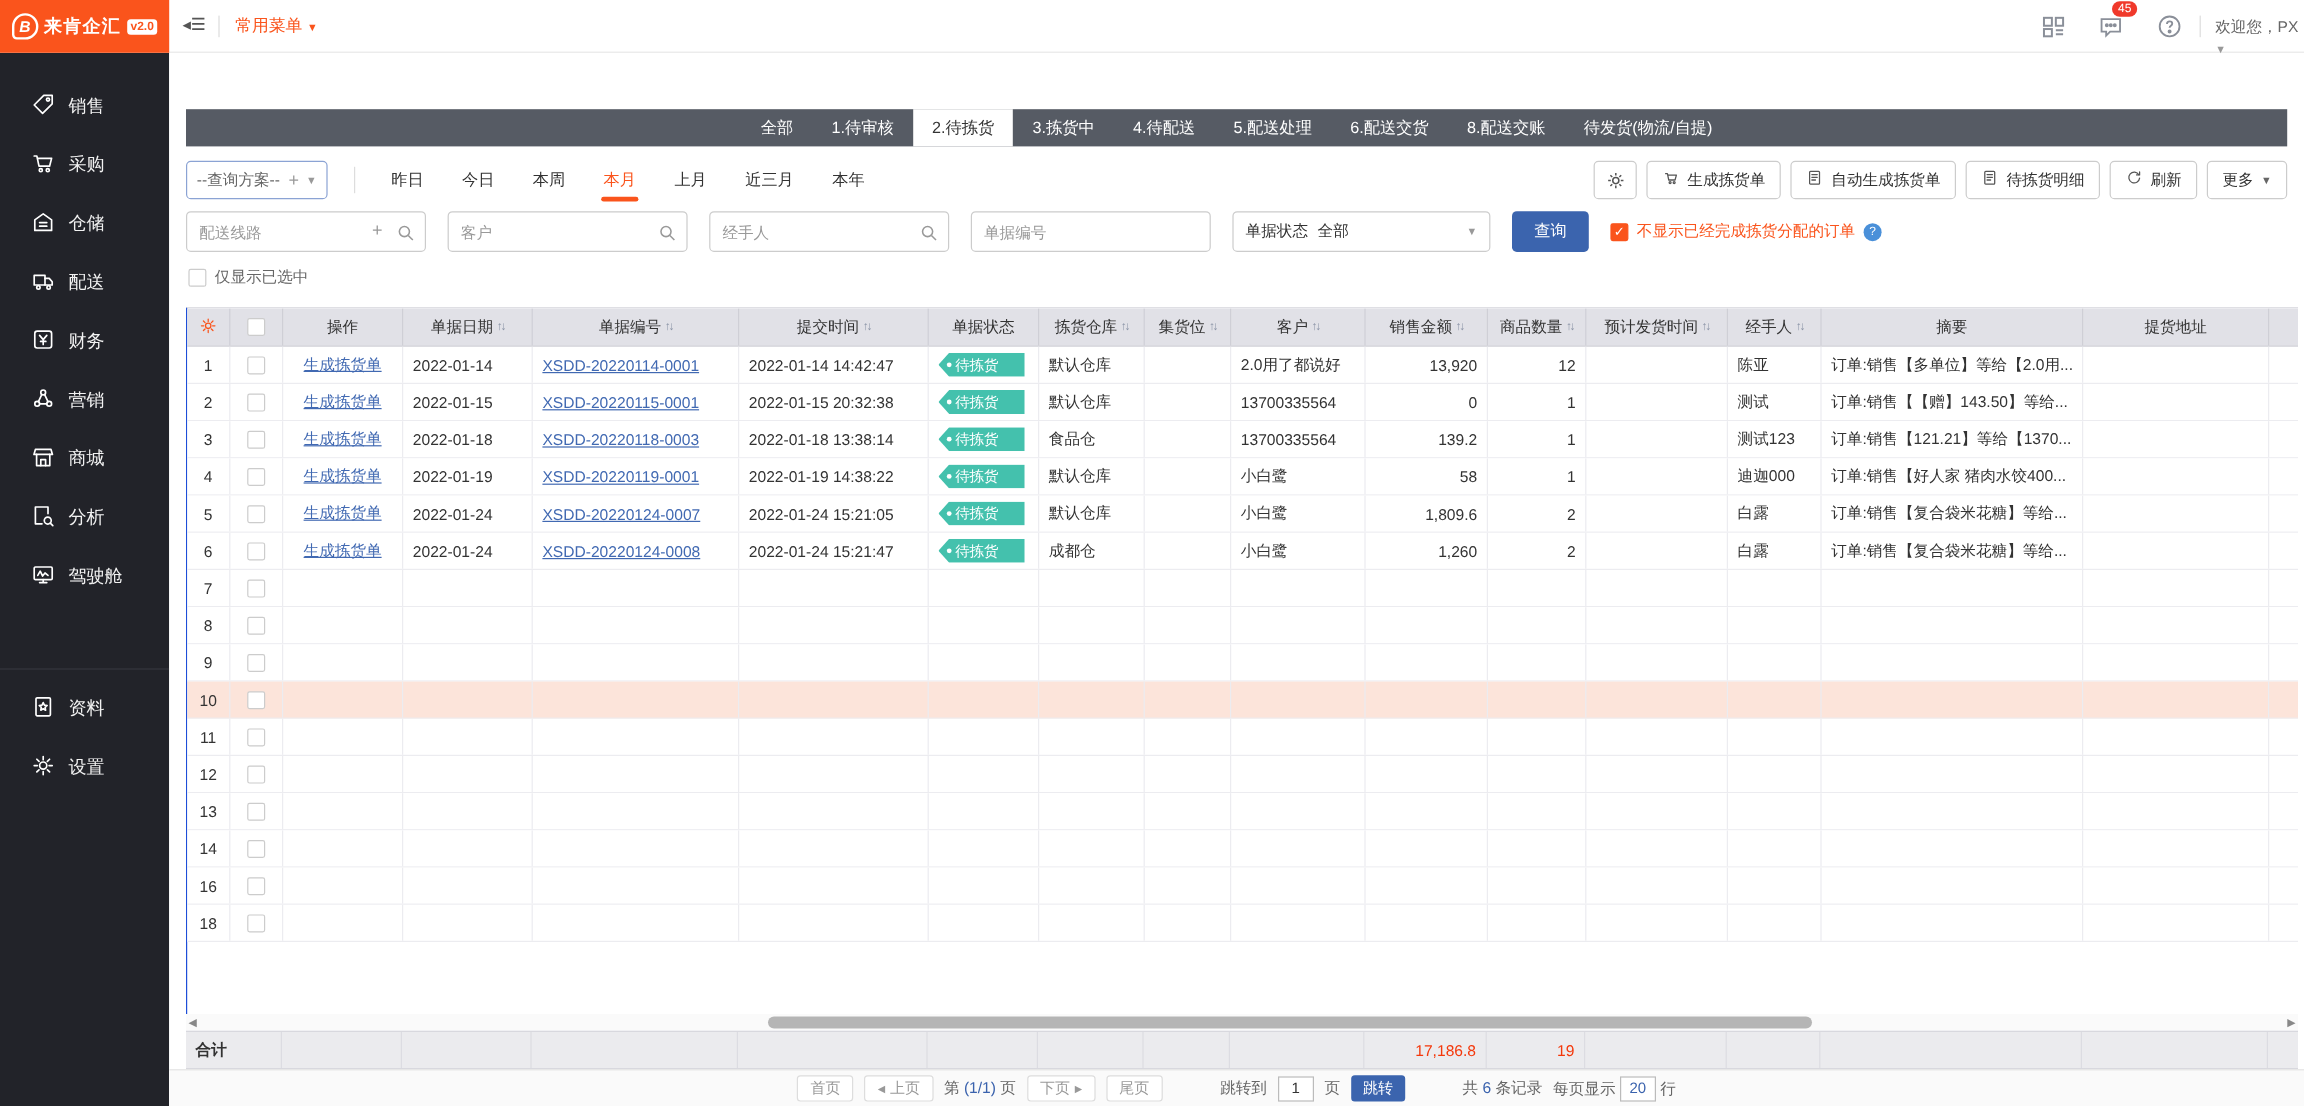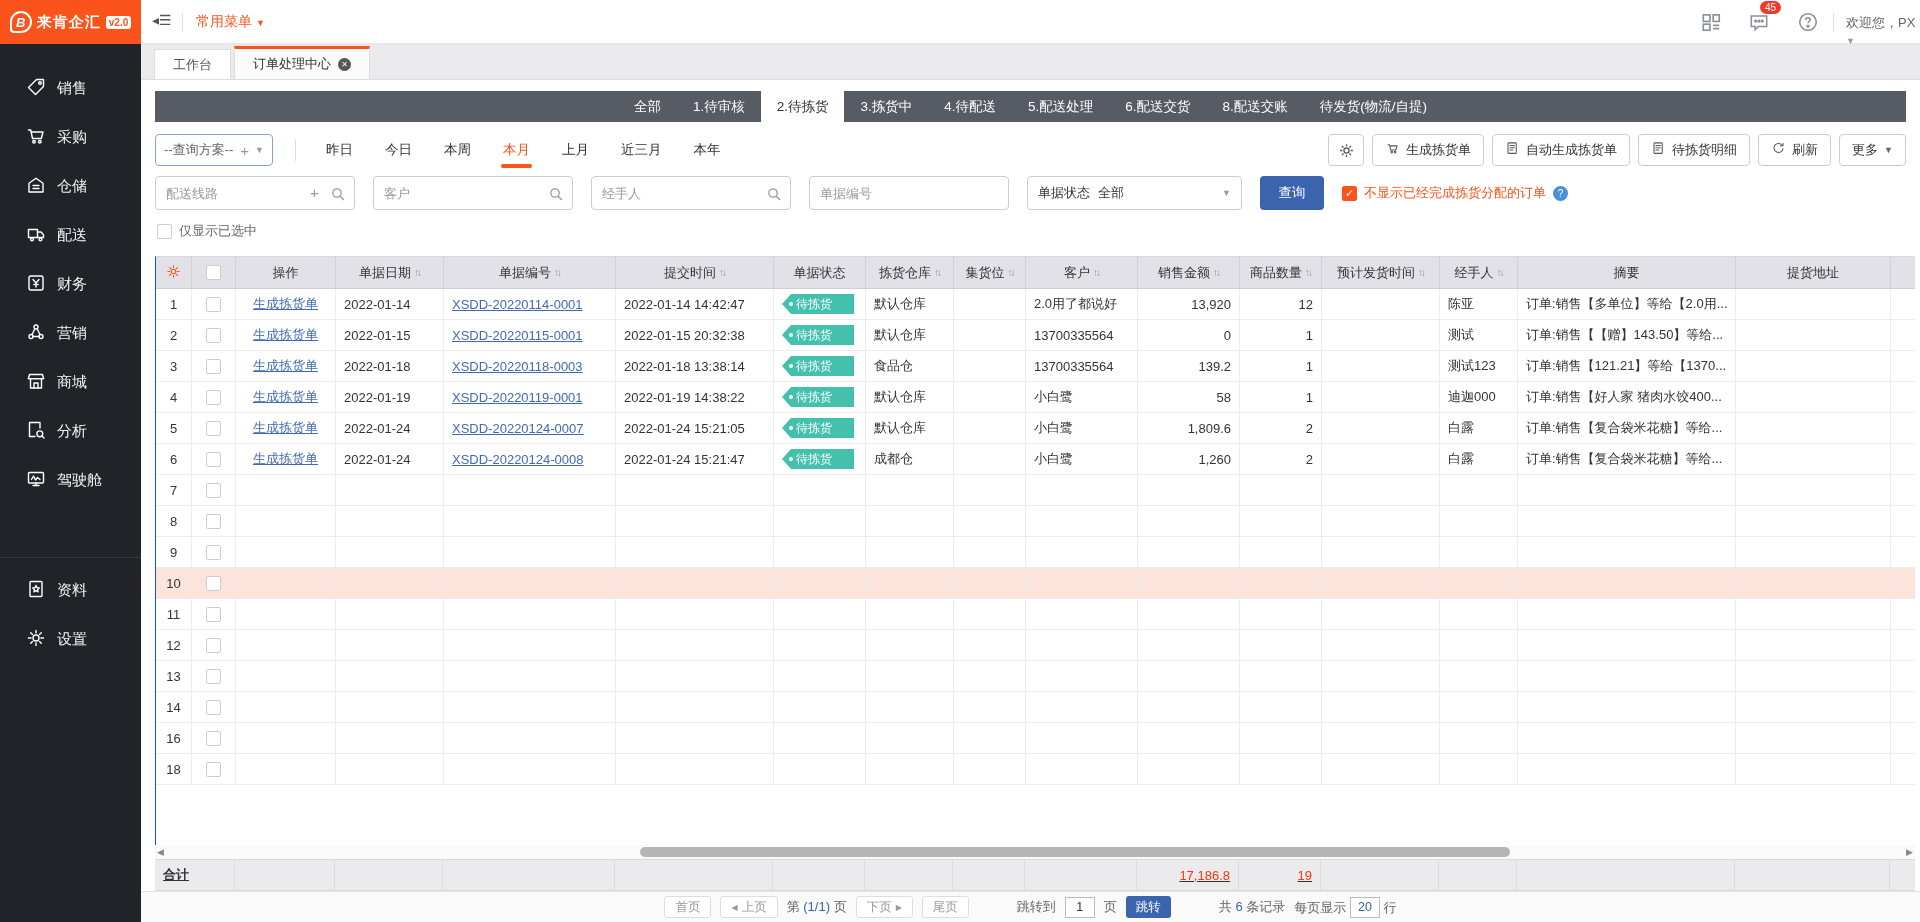--- a/index.html
+++ b/index.html
@@ -98,21 +98,21 @@
   .badge::before { content:""; position:absolute; left:7px; top:8px; width:4px; height:4px; border-radius:50%; background:#fff; }
 
   
   #hscroll { position:absolute; left:14px; right:5px; bottom:63px; height:14px; background:#fafafa; }
   #hscroll .arrow { position:absolute; top:2px; font-size:9px; color:#888; cursor:pointer; }
   #hscroll .left { left:2px; } #hscroll .right { right:2px; }
   #hscroll .thumb { position:absolute; left:485px; width:870px; top:2px; height:10px; background:#b5b5b5; border-radius:5px; }
 
   
   #totalrow { position:absolute; left:14px; right:5px; bottom:31px; height:32px; background:#ebebee; display:flex; border-top:1px solid #d8d8de; border-bottom:1px solid #d8d8de; }
-  #totalrow .tcell { border-right:1px solid #dcdce2; height:100%;text-decoration:underline; }
+  #totalrow .tcell { border-right:1px solid #dcdce2; height:100%; }
   #totalrow .sum-label { font-weight:bold; }
   .red-val { color:#f4380b; }
 
   
   #pager { position:absolute; left:0; right:0; bottom:0; height:31px; background:#fafafa; border-top:1px solid #e3e3e3; display:flex; align-items:center; justify-content:center; gap:9px; color:#666; }
   .pg-btn { height:22px; border:1px solid #ddd; background:#fff; border-radius:3px; padding:0 10px; display:flex; align-items:center; gap:4px; color:#999; font-size:12.5px; cursor:pointer; }
   .pg-btn .tri { font-size:8px; }
   .pg-input { width:30px; height:21px; border:1px solid #bbb; background:#fff; text-align:center; font-size:12.5px; color:#333; display:inline-flex; align-items:center; justify-content:center; }
   #jump-btn { height:22px; background:#3b64ae; color:#fff; border:none; border-radius:3px; padding:0 10px; font-size:12.5px; font-family:inherit; cursor:pointer; }
   .blue-num { color:#3a62ad; }
@@ -245,29 +245,20 @@
             <circle cx="10" cy="10" r="3"></circle>
             <path d="M10 2.5v2.6M10 14.9v2.6M2.5 10h2.6M14.9 10h2.6M4.7 4.7l1.8 1.8M13.5 13.5l1.8 1.8M15.3 4.7l-1.8 1.8M6.5 13.5l-1.8 1.8"></path>
           </svg></span>
         <span>设置</span>
       </div>
     </div>
 </div>
 
 <div id="main">
 
-  <div id="tabstrip">
-      <div class="wtab">
-        <span>工作台</span>
-      </div>
-      <div class="wtab active">
-        <span>订单处理中心</span>
-        <span class="tab-close">✕</span>
-      </div>
-    </div>
 
   <div id="statusbar">
       <div class="stab">全部</div>
       <div class="stab">1.待审核</div>
       <div class="stab active">2.待拣货</div>
       <div class="stab">3.拣货中</div>
       <div class="stab">4.待配送</div>
       <div class="stab">5.配送处理</div>
       <div class="stab">6.配送交货</div>
       <div class="stab">8.配送交账</div>

